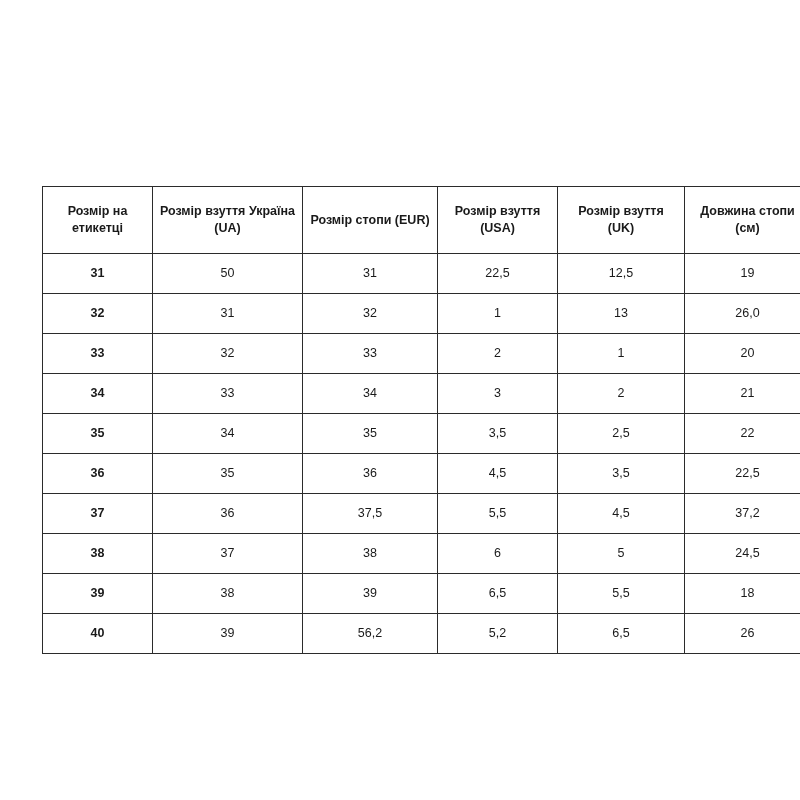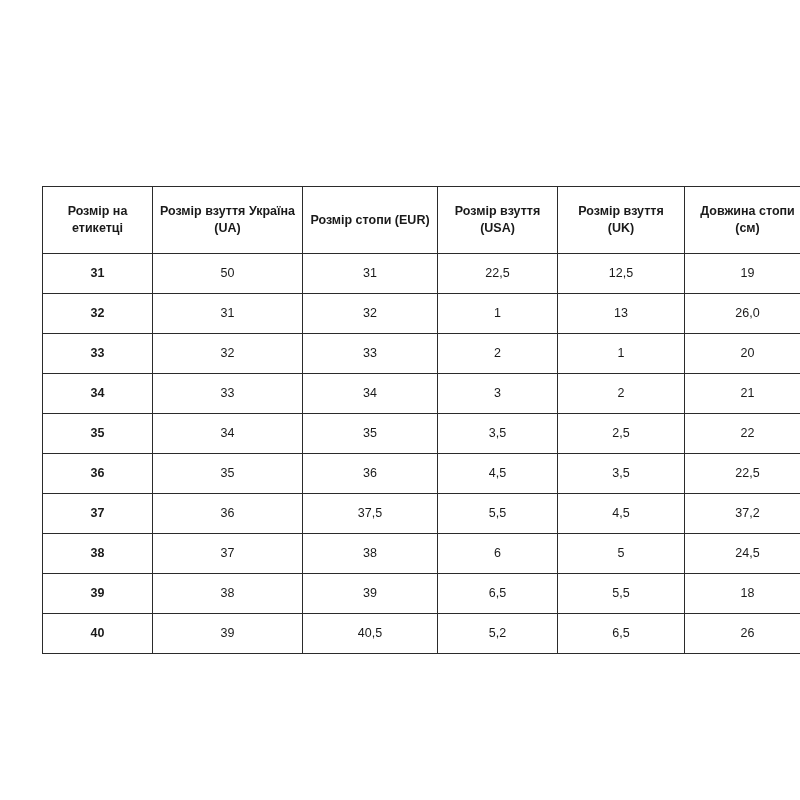--- a/index.html
+++ b/index.html
@@ -154,21 +154,21 @@
           <td class="label-col">39</td>
           <td>38</td>
           <td>39</td>
           <td>6,5</td>
           <td>5,5</td>
           <td>18</td>
         </tr>
         <tr>
           <td class="label-col">40</td>
           <td>39</td>
-          <td>40,5</td>
+          <td>56,2</td>
           <td>5,2</td>
           <td>6,5</td>
           <td>26</td>
         </tr>
       </tbody>
     </table>
   </div>
 </div>
 
 </body></html>

